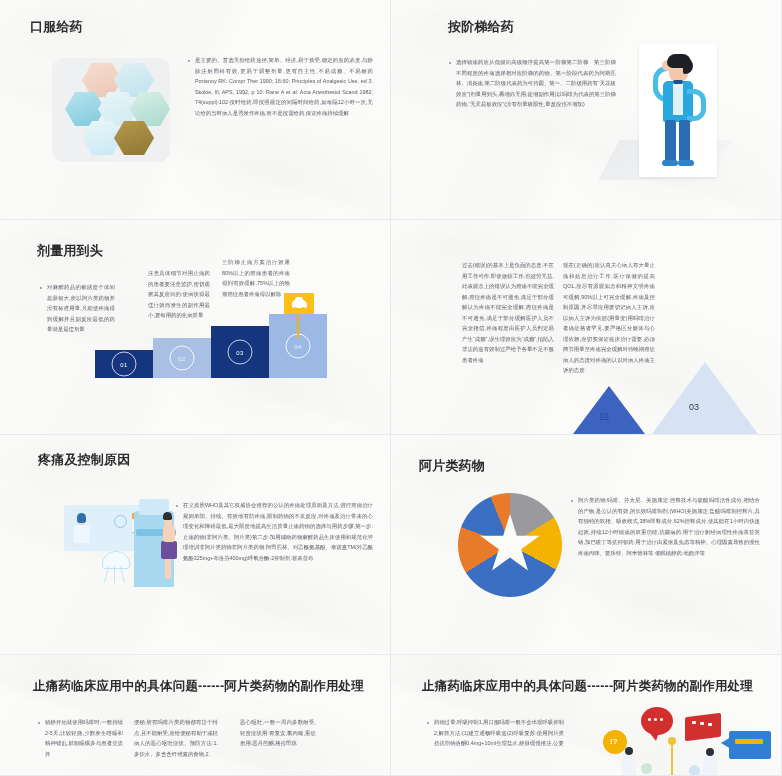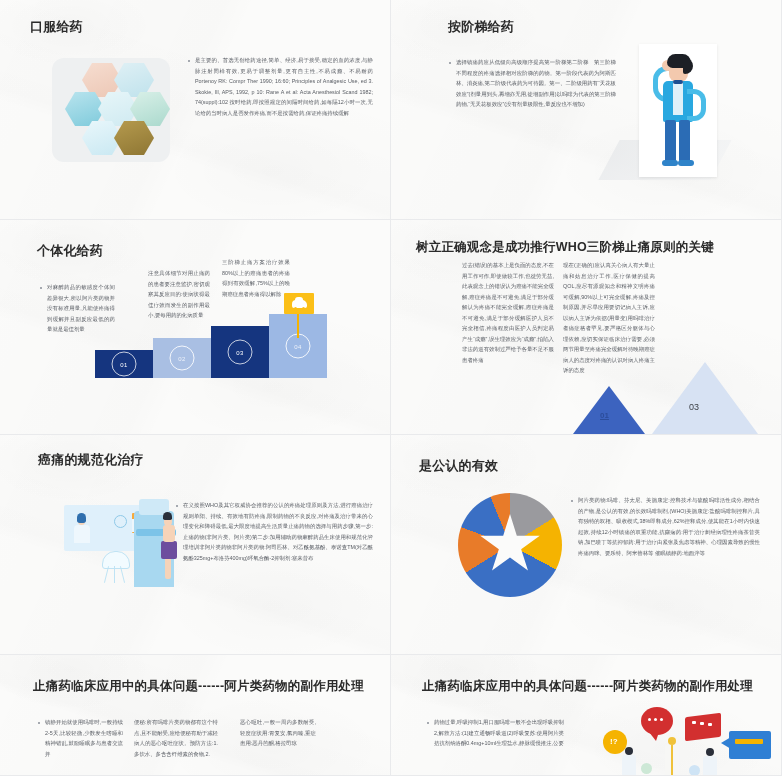--- a/index.html
+++ b/index.html
@@ -179,21 +179,21 @@
       <div class="p-legL"></div>
       <div class="p-legR"></div>
       <div class="p-shoeL"></div>
       <div class="p-shoeR"></div>
     </div>
 
     <div class="body-col bullet" style="left:58px;top:57px;width:160px;">选择镇痛药应从低级向高级顺序提高第一阶梯第二阶梯　第三阶梯不同程度的疼痛选择相对应阶梯的药物。第一阶段代表药为阿斯匹林、消炎痛,第二阶级代表药为可待因。第一、二阶级用药有“天花板效应”(剂量用到头,再增亦无用,徒增副作用)以吗啡为代表的第三阶梯药物,“无天花板效应”(没有剂量极限性,量反应也不增加)</div>
   </div>
 
   <div class="slide">
-    <div class="title t-big" style="left:37px;top:22px;">个体化给药</div>
+    <div class="title t-big" style="left:37px;top:22px;">剂量用到头</div>
 
     <div class="body-col bullet" style="left:40px;top:62px;width:68px;">对麻醉药品的敏感度个体间差异很大,所以阿片类药物并没有标准用量,凡能使疼痛得到缓解并且副反应最低的药量就是最佳剂量</div>
     <div class="body-col" style="left:148px;top:48px;width:62px;">注意具体细节对用止痛药的患者要注意监护,密切观察其反应目的:使病状得最佳疗效而发生的副作用最小,要每用药的化病质量</div>
     <div class="body-col" style="left:222px;top:37px;width:68px;">三阶梯止痛方案治疗效果80%以上的癌痛患者的疼痛得到有效缓解,75%以上的晚期癌症患者疼痛得以解除</div>
 
     <div class="step" style="left:95px;width:58px;height:28px;background:#15357f;bottom:56px;">
       <div class="step-num">01</div>
     </div>
     <div class="step" style="left:153px;width:58px;height:40px;background:#a9bfe3;bottom:56px;">
       <div class="step-num dim">02</div>
@@ -205,34 +205,33 @@
       <div class="step-num dim">04</div>
     </div>
 
     <div class="flagpole" style="left:297px;top:73px;height:45px;"></div>
     <div class="flag" style="left:284px;top:73px;">
       <div class="flag-car"></div>
     </div>
   </div>
 
   <div class="slide">
-    <div class="title t-wide" style="left:25px;top:19px;">树立正确观念是成功推行WHO三阶梯止痛原则的关键</div>
 
     <div class="body-col" style="left:71px;top:40px;width:92px;">过去(错误)的基本上是负面的态度,不在用工作可作,即使做较工作,也徒劳无益,此表观念上的错误认为癌痛不能完全缓解,癌症疼痛是不可避免,满足于部分缓解认为疼痛不能完全缓解,癌症疼痛是不可避免,满足于部分缓解医护人员不完全相信,疼痛程度由医护人员判定易产生“成瘾”,误生理效应为“成瘾”,怕陷入非法药道有效制过严给予各量不足不服患者疼痛</div>
     <div class="body-col" style="left:172px;top:40px;width:92px;">现在(正确的)应认真关心病人有大量止痛和姑息治疗工作,医疗保健的提高QOL,应尽有源观知念和精神文明疼痛可缓解,90%以上可完全缓解,疼痛及控制原因,并尽早应用要切记病人主诉,应以病人主诉为依据(用量变)用吗啡治疗者痛症格者罕见,要严格区分躯体与心理依赖,应切实保证临床治疗需要,必须两节用量至疼痛完全缓解对待晚期癌症病人的态度对疼痛的认识对病人疼痛主诉的态度</div>
 
     <div class="tri" style="left:182px;border-left:36px solid transparent;border-right:36px solid transparent;border-bottom:48px solid #3c63bf;"></div>
     <div class="tri-label lit" style="left:209px;bottom:14px;">01</div>
 
     <div class="tri" style="left:261px;border-left:53px solid transparent;border-right:53px solid transparent;border-bottom:72px solid #d7e2f3;"></div>
     <div class="tri-label" style="left:298px;bottom:22px;">03</div>
   </div>
 
   <div class="slide">
-    <div class="title t-big" style="left:38px;top:16px;">癌痛的规范化治疗</div>
+    <div class="title t-big" style="left:38px;top:16px;">疼痛及控制原因</div>
 
     <div style="position:absolute;left:62px;top:60px;width:130px;height:90px;">
       <div class="screen" style="left:2px;top:10px;"></div>
       <div class="doc-b" style="left:12px;top:30px;"></div>
       <div class="doc-f" style="left:16px;top:22px;"></div>
       <div class="doc-h" style="left:15px;top:18px;"></div>
       <div style="position:absolute;left:52px;top:20px;width:11px;height:11px;border:1.4px solid #8fc9e8;border-radius:50%;"></div>
       <div style="position:absolute;left:70px;top:18px;width:16px;height:20px;background:#f6a93b;border-radius:1px;"></div>
       <div style="position:absolute;left:70px;top:24px;width:16px;height:13px;background:#eef6fb;"></div>
       <div class="chair" style="left:40px;top:56px;"></div>
@@ -246,21 +245,21 @@
       <div class="pat-s" style="left:99px;top:46px;"></div>
       <div class="pat-b" style="left:101px;top:30px;"></div>
       <div class="pat-f" style="left:102px;top:22px;"></div>
       <div class="pat-h" style="left:101px;top:17px;"></div>
     </div>
 
     <div class="body-col bullet" style="left:176px;top:65px;width:190px;">在义按照WHO及其它权威协会推荐的公认的疼痛处理原则及方法,进行癌痛治疗规则单阳、持续、有效地有防疼痛,限制药物的不良反应,对疼痛及治疗带来的心理变化和障碍最低,最大限度地提高生活质量止痛药物的选择与用药步骤,第一步:止痛药物(非阿片类、阿片类)第二步:加用辅助药物麻醉药品生床使用和规范化管理培训非阿片类药物非阿片类药物:阿司匹林、对乙酰氨基酚、泰诺查TM(对乙酰氨酚325mg+布洛芬400mg)环氧合酶-2抑制剂:塞来昔布</div>
   </div>
 
   <div class="slide">
-    <div class="title t-big" style="left:28px;top:22px;">是公认的有效</div>
+    <div class="title t-big" style="left:28px;top:22px;">阿片类药物</div>
 
     <div class="donut" style="left:67px;top:58px;
          background:conic-gradient(
            #9a9a9e 0deg 58deg,
            #f5b301 58deg 118deg,
            #3a6fc4 118deg 178deg,
            #3a6fc4 178deg 238deg,
            #e87b29 238deg 290deg,
            #3a6fc4 290deg 338deg,
            #e87b29 338deg 360deg);">

